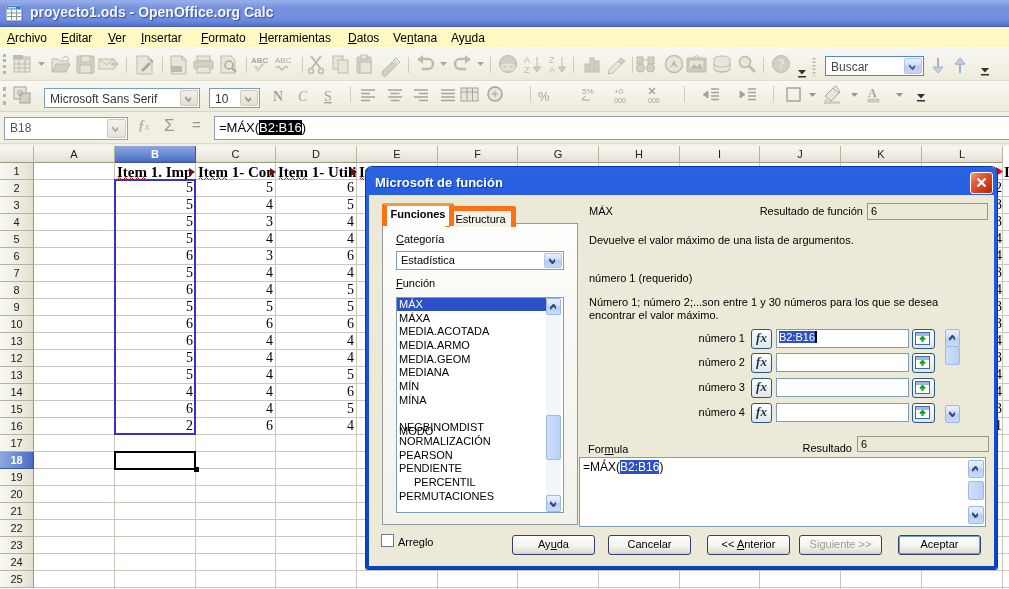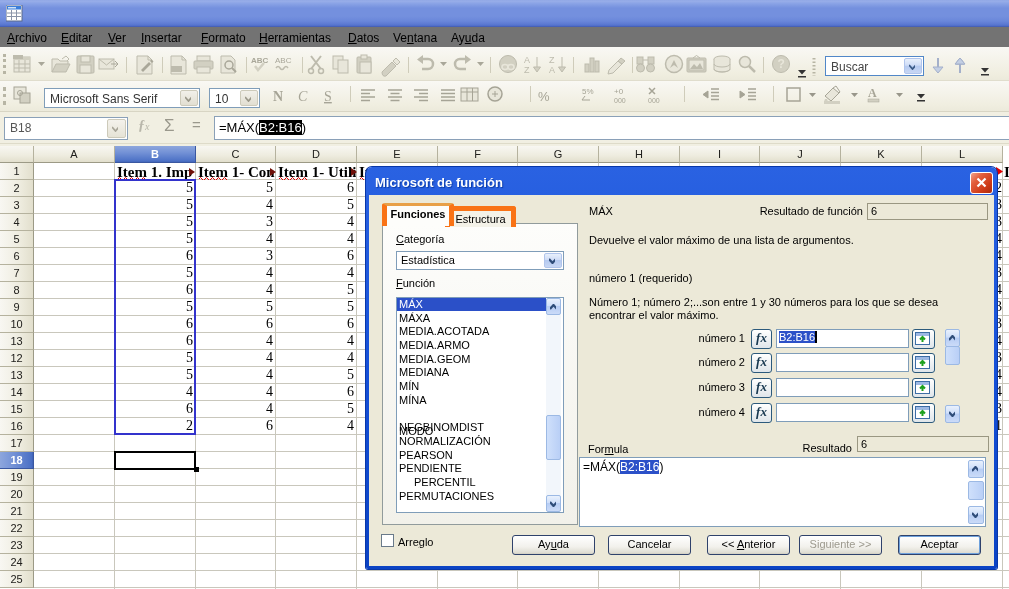--- a/index.html
+++ b/index.html
@@ -3,21 +3,21 @@
 <style>
 html,body{margin:0;padding:0}
 body{width:1009px;height:589px;overflow:hidden;position:relative;background:#fff;
   font-family:"Liberation Sans",sans-serif;-webkit-font-smoothing:antialiased}
 .ab{position:absolute}
 .tx{position:absolute;font-size:11px;color:#000;white-space:nowrap}
 u.ac{text-decoration:underline}
 
 #titlebar{left:0;top:0;width:1009px;height:27px;
   background:linear-gradient(180deg,#92a9e6 0%,#96ace8 6%,#8ba4e6 12%,#7490de 30%,#7490de 60%,#6a87da 78%,#5b79d2 90%,#4c6bc8 97%,#40519b 100%);}
-#menubar{left:0;top:27px;width:1009px;height:20px;background:#737373;border-bottom:1px solid #f7f6f2}
+#menubar{left:0;top:27px;width:1009px;height:20px;background:#fef9c3;border-bottom:1px solid #f7f6f2}
 .menu{position:absolute;top:4px;font-size:12px;color:#000}
 #tb1{left:0;top:47px;width:1009px;height:33px;background:linear-gradient(180deg,#f9f8f4,#f0eee0 80%,#eceadb);border-bottom:1px solid #e0ddcd}
 #tb2{left:0;top:81px;width:1009px;height:30px;background:linear-gradient(180deg,#f9f8f4,#f0eee0 80%,#eceadb);border-bottom:1px solid #d8d5c4}
 #fbar{left:0;top:112px;width:1009px;height:31px;background:#f1efe2;border-bottom:1px solid #dedbc9}
 .grip{position:absolute;width:3px;border-left:3px dotted #b7b5a4}
 .combo{position:absolute;background:#fff;border:1px solid #7f9db9}
 .cbtn{position:absolute;right:1px;top:1px;bottom:1px;width:16px;
  background:linear-gradient(180deg,#e8f0fc,#cfdcf6 45%,#b5caf0 50%,#c8d7f4);border:1px solid #b1c5ec;border-radius:2px}
 .chev{position:absolute;left:4px;top:5px;width:6px;height:6px}
 
@@ -55,20 +55,21 @@
 .hl{background:#2b50c8;color:#fff}
 </style></head>
 <body>
 <div class="ab" id="titlebar">
  <svg class="ab" style="left:6px;top:5px" width="17" height="17">
   <rect x="0" y="0" width="16" height="16" fill="#fff" stroke="#5a6a8a"></rect>
   <rect x="1" y="1" width="14" height="3.5" fill="#3a7edb"></rect>
   <rect x="2" y="2" width="8" height="1.5" fill="#cfe2f8"></rect>
   <path d="M1 8h14M1 11.5h14M5.5 5v10M10.5 5v10" stroke="#8a94a8" stroke-width="1"></path>
  </svg>
+ <div class="ab" style="left:30px;top:4px;font-size:14px;font-weight:bold;color:#f4f6ff;text-shadow:1px 1px 1px #35508f">proyecto1.ods - OpenOffice.org Calc</div>
 </div>
 <div class="ab" id="menubar">
  <div class="menu" style="left:7px"><u>A</u>rchivo</div>
  <div class="menu" style="left:61px"><u>E</u>ditar</div>
  <div class="menu" style="left:108px"><u>V</u>er</div>
  <div class="menu" style="left:141px"><u>I</u>nsertar</div>
  <div class="menu" style="left:201px"><u>F</u>ormato</div>
  <div class="menu" style="left:259px"><u>H</u>erramientas</div>
  <div class="menu" style="left:348px"><u>D</u>atos</div>
  <div class="menu" style="left:393px">Ve<u>n</u>tana</div>

